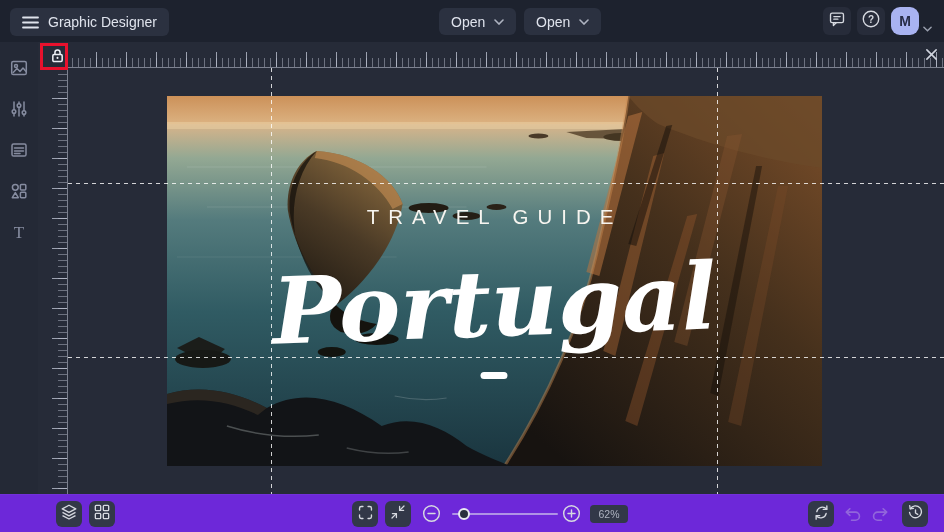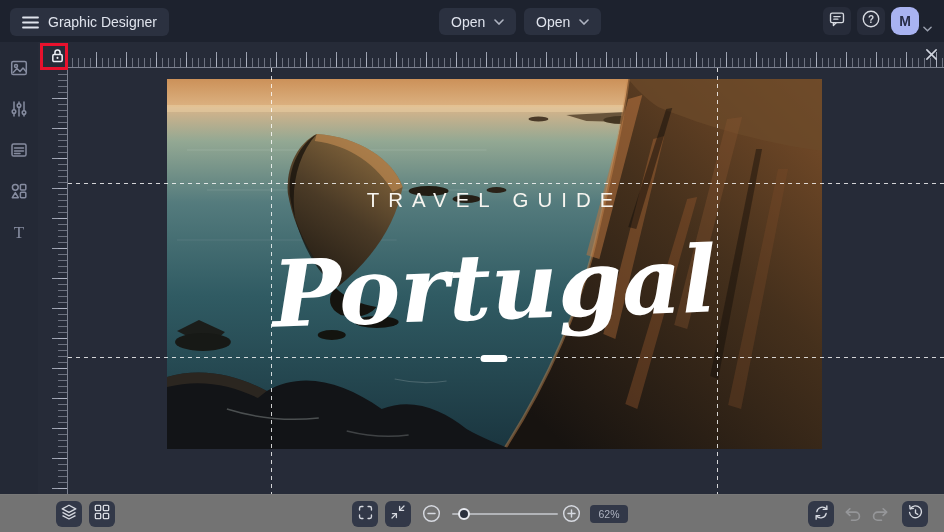--- a/index.html
+++ b/index.html
@@ -51,33 +51,33 @@
     background-repeat:no-repeat;
     border-right:1px solid rgba(195,200,215,.55); z-index:4; cursor:pointer; }
   .ruler-lock { position:absolute; left:47px; top:5px; width:20px; height:20px; z-index:6;
                 display:flex; align-items:center; justify-content:center; cursor:pointer; }
   .annotation-box { position:absolute; left:40px; top:1px; width:28px; height:27px;
                     border:3px solid #e8112d; z-index:7; pointer-events:none; }
   .close-x { position:absolute; left:922px; top:5px; width:18px; height:18px; z-index:6;
              display:flex; align-items:center; justify-content:center; cursor:pointer; }
 
   
-  .canvas-image { position:absolute; left:167px; top:37px; width:655px; height:370px; z-index:2; cursor:pointer; }
+  .canvas-image { position:absolute; left:167px; top:54px; width:655px; height:370px; z-index:2; cursor:pointer; }
   .canvas-image svg { display:block; width:100%; height:100%; }
 
   
   .guide-v { position:absolute; width:1px; top:26px; bottom:0; z-index:5;
     background:repeating-linear-gradient(to bottom, rgba(255,255,255,.8) 0 4px, transparent 4px 8px); cursor:col-resize; }
   .guide-h { position:absolute; height:1px; left:68px; right:0; z-index:5;
     background:repeating-linear-gradient(to right, rgba(255,255,255,.8) 0 4px, transparent 4px 8px); cursor:row-resize; }
   .gv1 { left:271px; } .gv2 { left:717px; }
   .gh1 { top:141px; } .gh2 { top:315px; }
 
   
-  .bottombar { position:absolute; left:0; bottom:0; width:944px; height:38px; background:#737373;
+  .bottombar { position:absolute; left:0; bottom:0; width:944px; height:38px; background:#6d28d9;
                border-top:1px solid rgba(255,255,255,.04); z-index:20; }
   .bb-btn { position:absolute; top:6px; width:26px; height:26px; background:#323848; border-radius:6px;
             display:flex; align-items:center; justify-content:center; cursor:pointer; }
   .bb-icon { position:absolute; display:flex; align-items:center; justify-content:center; cursor:pointer; }
   .zoom-track { position:absolute; left:452px; top:18px; width:106px; height:2px;
                 background:rgba(230,233,240,.55); border-radius:1px; cursor:pointer; }
   .zoom-handle { position:absolute; left:458px; top:13px; width:12px; height:12px; border-radius:50%;
                  border:2px solid #e8eaf0; background:#2a303e; cursor:grab; }
   .zoom-box { position:absolute; left:590px; top:10px; width:38px; height:18px; background:#323848;
               border-radius:4px; color:#aeb3c0; font-size:10.5px; display:flex; align-items:center;

